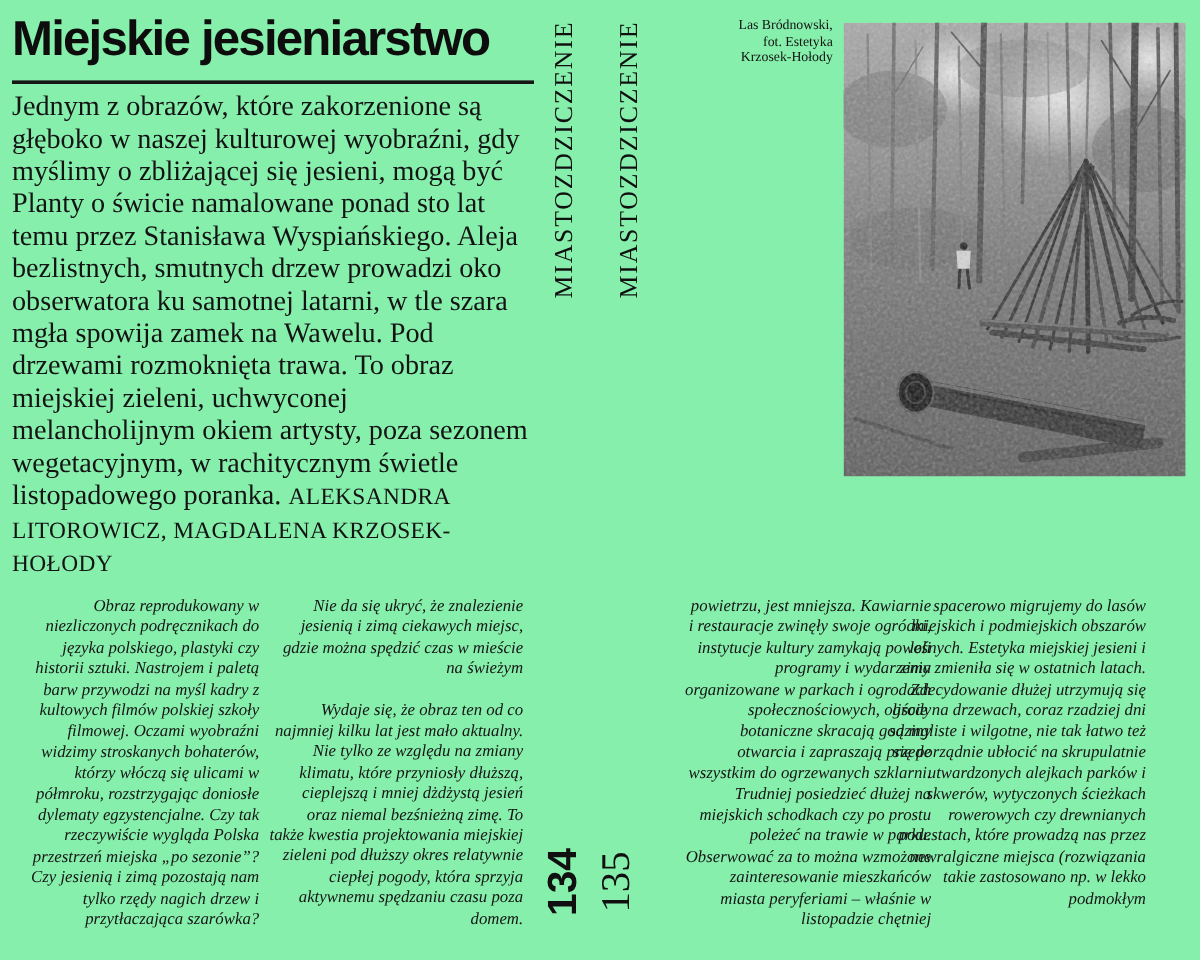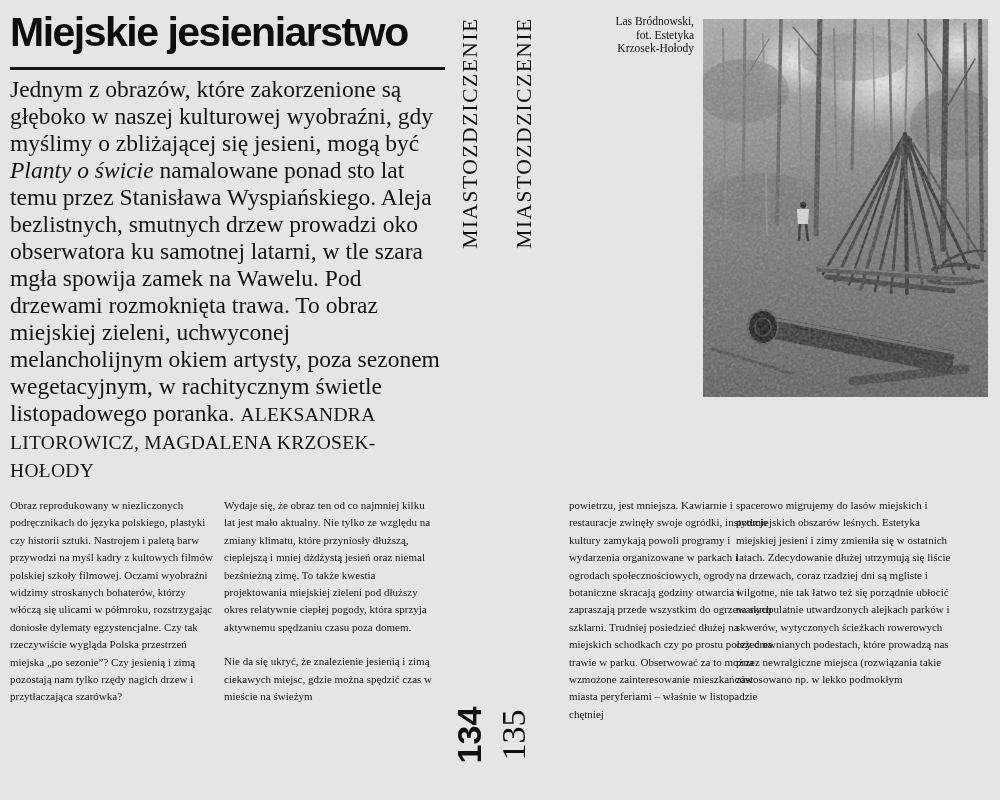--- a/index.html
+++ b/index.html
@@ -1,35 +1,35 @@
 <!DOCTYPE html>
 <html lang="pl"><head>
 <meta charset="utf-8">
 <style>
   html,body { margin:0; padding:0; background:#ffffff; }
   .spread {
-    position:relative; width:1000px; height:800px; background:#e5e5e5;
+    position:relative; width:1000px; height:800px; background:#86efac;
     color:#121212; overflow:hidden;
   }
 
   
   .title {
     position:absolute; left:10px; top:12px; margin:0;
     font-family:"Liberation Sans", sans-serif; font-weight:700;
     font-size:41px; line-height:1; letter-spacing:-1.5px; color:#0d0d0d;
     white-space:nowrap;
   }
   .rule { position:absolute; left:10px; top:67px; width:435px; height:3px; background:#161616; }
 
   .lead {
     position:absolute; left:10px; top:76px; width:437px;
     font-family:"Liberation Serif", serif; font-size:23.5px; line-height:27px;
     color:#141414; text-align:left; hyphens:auto;
   }
-  .lead .italic { font-style:italic; }
+  .lead .italic { }
   .lead .authors { font-size:19.5px; letter-spacing:0.3px; }
 
   
   .vtitle {
     position:absolute; width:236px; height:26px;
     transform:rotate(-90deg);
     font-family:"Liberation Serif", serif; font-size:21.5px; letter-spacing:1.5px;
     text-align:center; white-space:nowrap; color:#101010;
   }
   .vtitle-1 { left:353px; top:120px; }
@@ -43,22 +43,22 @@
   }
   .caption span { display:block; }
 
   
   .photo { position:absolute; left:703px; top:19px; width:285px; height:378px; }
   .photo svg { display:block; }
 
   
   .col {
     position:absolute; top:497px;
-    font-family:"Liberation Serif", serif; font-size:11px; line-height:17.4px;
-    color:#141414; text-align:left; hyphens:auto;
+    font-family:"Liberation Serif", serif; font-size:14px; line-height:17.4px;
+    color:#141414; text-align:right; hyphens:auto;font-style:italic;
   }
   .col-1 { left:10px;  width:206px; }
   .col-2 { left:224px; width:212px; }
   .col-3 { left:559px; width:207px;margin-left:10px; }
   .col-4 { left:736px; width:219px; }
   .col p { margin:0; }
   .col p + p { margin-top:17px; }
 
   
   .pagenum {
@@ -177,22 +177,22 @@
       <ellipse cx="60" cy="308" rx="8" ry="9" fill="none" stroke="#3c3c3c" stroke-width="1.5"></ellipse>
 
       <rect width="285" height="378" filter="url(#grain)" opacity="0.4"></rect>
     </svg>
   </div>
 
   <div class="col col-1">
     <p>Obraz reprodukowany w niezliczonych podręcznikach do języka polskiego, plastyki czy historii sztuki. Nastrojem i paletą barw przywodzi na myśl kadry z kultowych filmów polskiej szkoły filmowej. Oczami wyobraźni widzimy stroskanych bohaterów, którzy włóczą się ulicami w półmroku, rozstrzygając doniosłe dylematy egzystencjalne. Czy tak rzeczywiście wygląda Polska przestrzeń miejska „po sezonie”? Czy jesienią i zimą pozostają nam tylko rzędy nagich drzew i przytłaczająca szarówka?</p>
   </div>
   <div class="col col-2">
+    <p>Nie da się ukryć, że znalezienie jesienią i zimą ciekawych miejsc, gdzie można spędzić czas w mieście na świeżym</p>
     <p>Wydaje się, że obraz ten od co najmniej kilku lat jest mało aktualny. Nie tylko ze względu na zmiany klimatu, które przyniosły dłuższą, cieplejszą i mniej dżdżystą jesień oraz niemal bezśnieżną zimę. To także kwestia projektowania miejskiej zieleni pod dłuższy okres relatywnie ciepłej pogody, która sprzyja aktywnemu spędzaniu czasu poza domem.</p>
-    <p>Nie da się ukryć, że znalezienie jesienią i zimą ciekawych miejsc, gdzie można spędzić czas w mieście na świeżym</p>
   </div>
   <div class="col col-3">
     <p>powietrzu, jest mniejsza. Kawiarnie i restauracje zwinęły swoje ogródki, instytucje kultury zamykają powoli programy i wydarzenia organizowane w parkach i ogrodach społecznościowych, ogrody botaniczne skracają godziny otwarcia i zapraszają przede wszystkim do ogrzewanych szklarni. Trudniej posiedzieć dłużej na miejskich schodkach czy po prostu poleżeć na trawie w parku. Obserwować za to można wzmożone zainteresowanie mieszkańców miasta peryferiami – właśnie w listopadzie chętniej</p>
   </div>
   <div class="col col-4">
     <p>spacerowo migrujemy do lasów miejskich i podmiejskich obszarów leśnych. Estetyka miejskiej jesieni i zimy zmieniła się w ostatnich latach. Zdecydowanie dłużej utrzymują się liście na drzewach, coraz rzadziej dni są mgliste i wilgotne, nie tak łatwo też się porządnie ubłocić na skrupulatnie utwardzonych alejkach parków i skwerów, wytyczonych ścieżkach rowerowych czy drewnianych podestach, które prowadzą nas przez newralgiczne miejsca (rozwiązania takie zastosowano np. w lekko podmokłym</p>
   </div>
 
   <div class="pagenum pagenum-left">134</div>
   <div class="pagenum pagenum-right">135</div>

